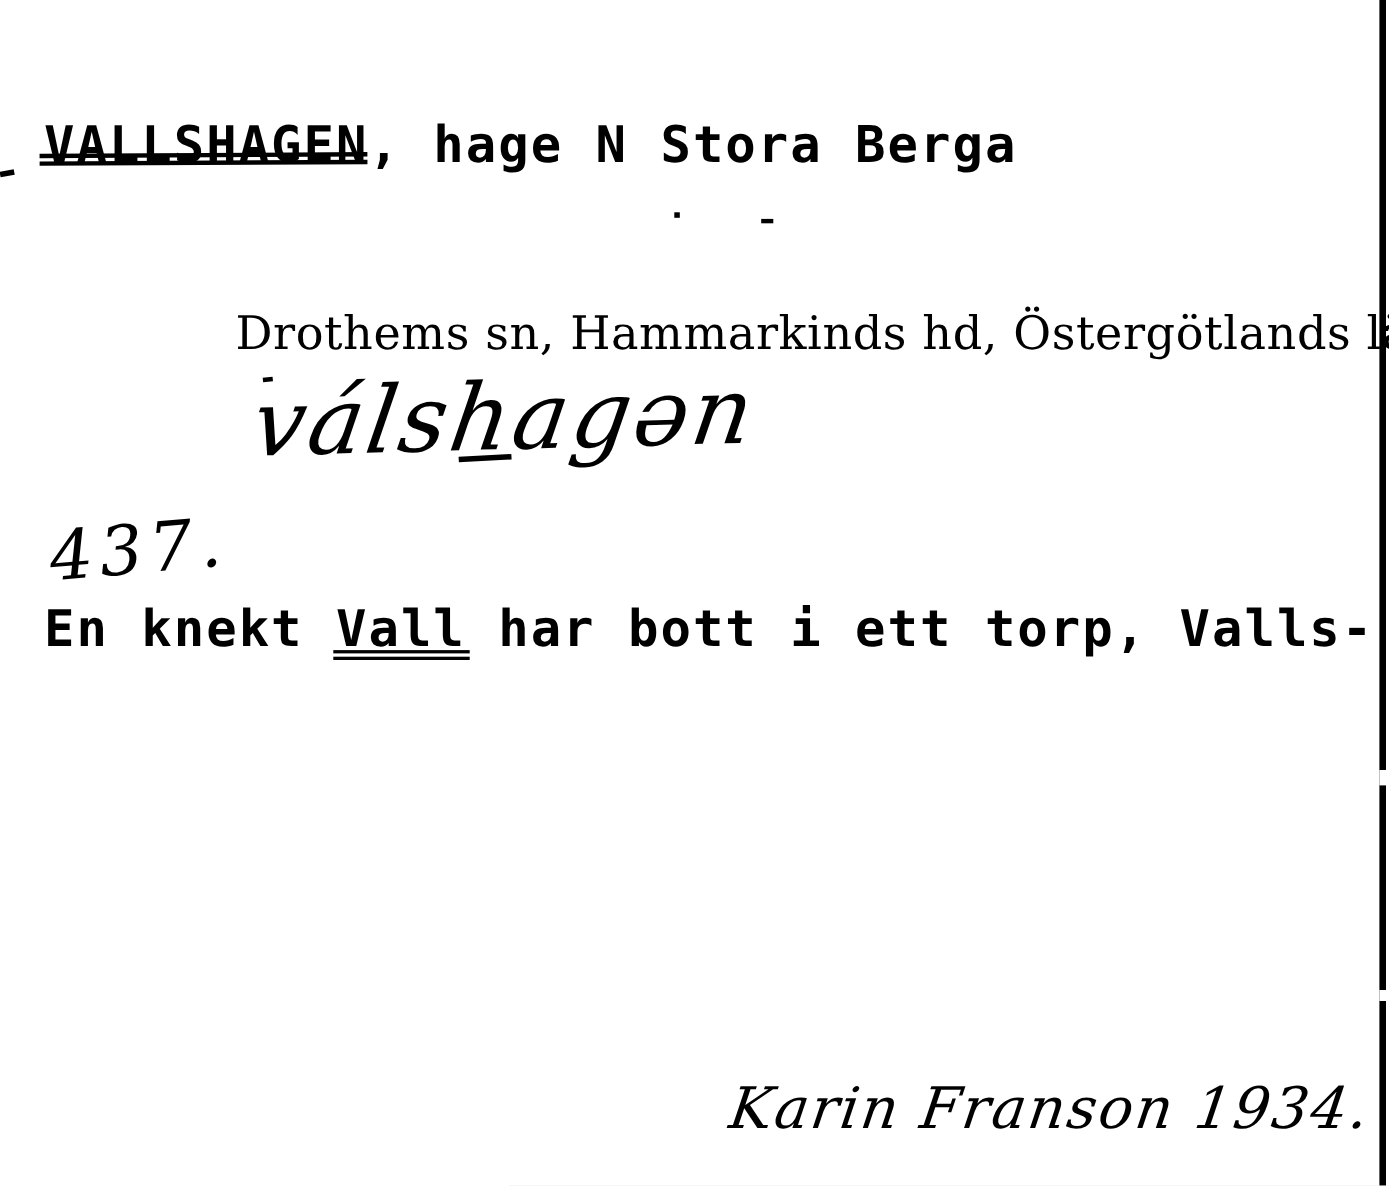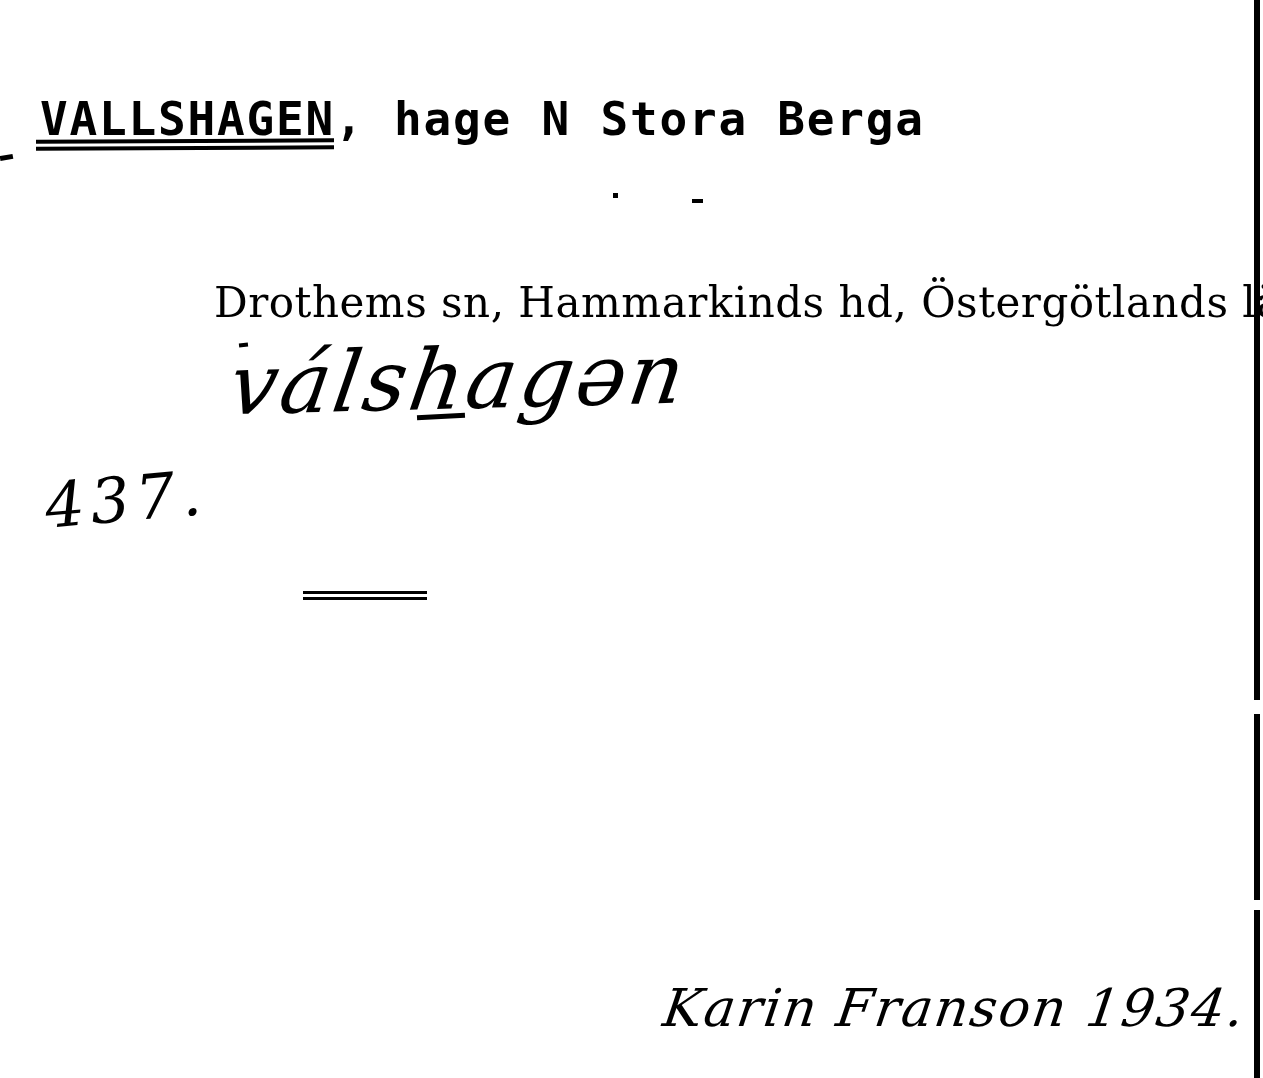--- a/index.html
+++ b/index.html
@@ -17,21 +17,21 @@
 
   .line { position: absolute; white-space: pre; color: #000000; }
 
   
   .typewriter {
     font-family: "DejaVu Sans Mono", monospace;
     font-weight: bold;
     font-size: 46px;
     letter-spacing: 1.8px;
   }
-  .title-line { left: 40px; top: 92px; text-align: right; }
+  .title-line { left: 40px; top: 104px; text-align: right; }
   .body-line-1 { left: 40px; top: 544px; }
   .body-line-2 { left: 40px; top: 602px; }
 
   
   .location-line {
     left: 214px; top: 278px;
     font-family: "DejaVu Serif", serif;
     font-size: 42px;
     letter-spacing: 0.5px;
   }
@@ -104,20 +104,21 @@
   <div class="line typewriter title-line"><span>VALLSHAGEN</span><span>, hage N Stora Berga</span></div>
   <div class="hw-underline"></div>
 
   <div class="line location-line">Drothems sn, Hammarkinds hd, Östergötlands län.</div>
 
   <div class="line hand phonetic"><span>válsh</span><span>a</span><span>gən</span></div>
   <div class="ph-underline"></div>
 
   <div class="line hand record-number">437.</div>
 
+  <div class="line typewriter body-line-1"><span>En knekt </span><span>Vall</span><span> har bott i ett torp, Valls-</span></div>
   <div class="vall-underline"></div>
 
   <div class="line hand signature">Karin Franson 1934.</div>
 
   <div class="edge-line"></div>
   <div class="edge-gap g1"></div>
   <div class="edge-gap g2"></div>
   <div class="speck s1"></div>
   <div class="speck s2"></div>
   <div class="speck s3"></div>

